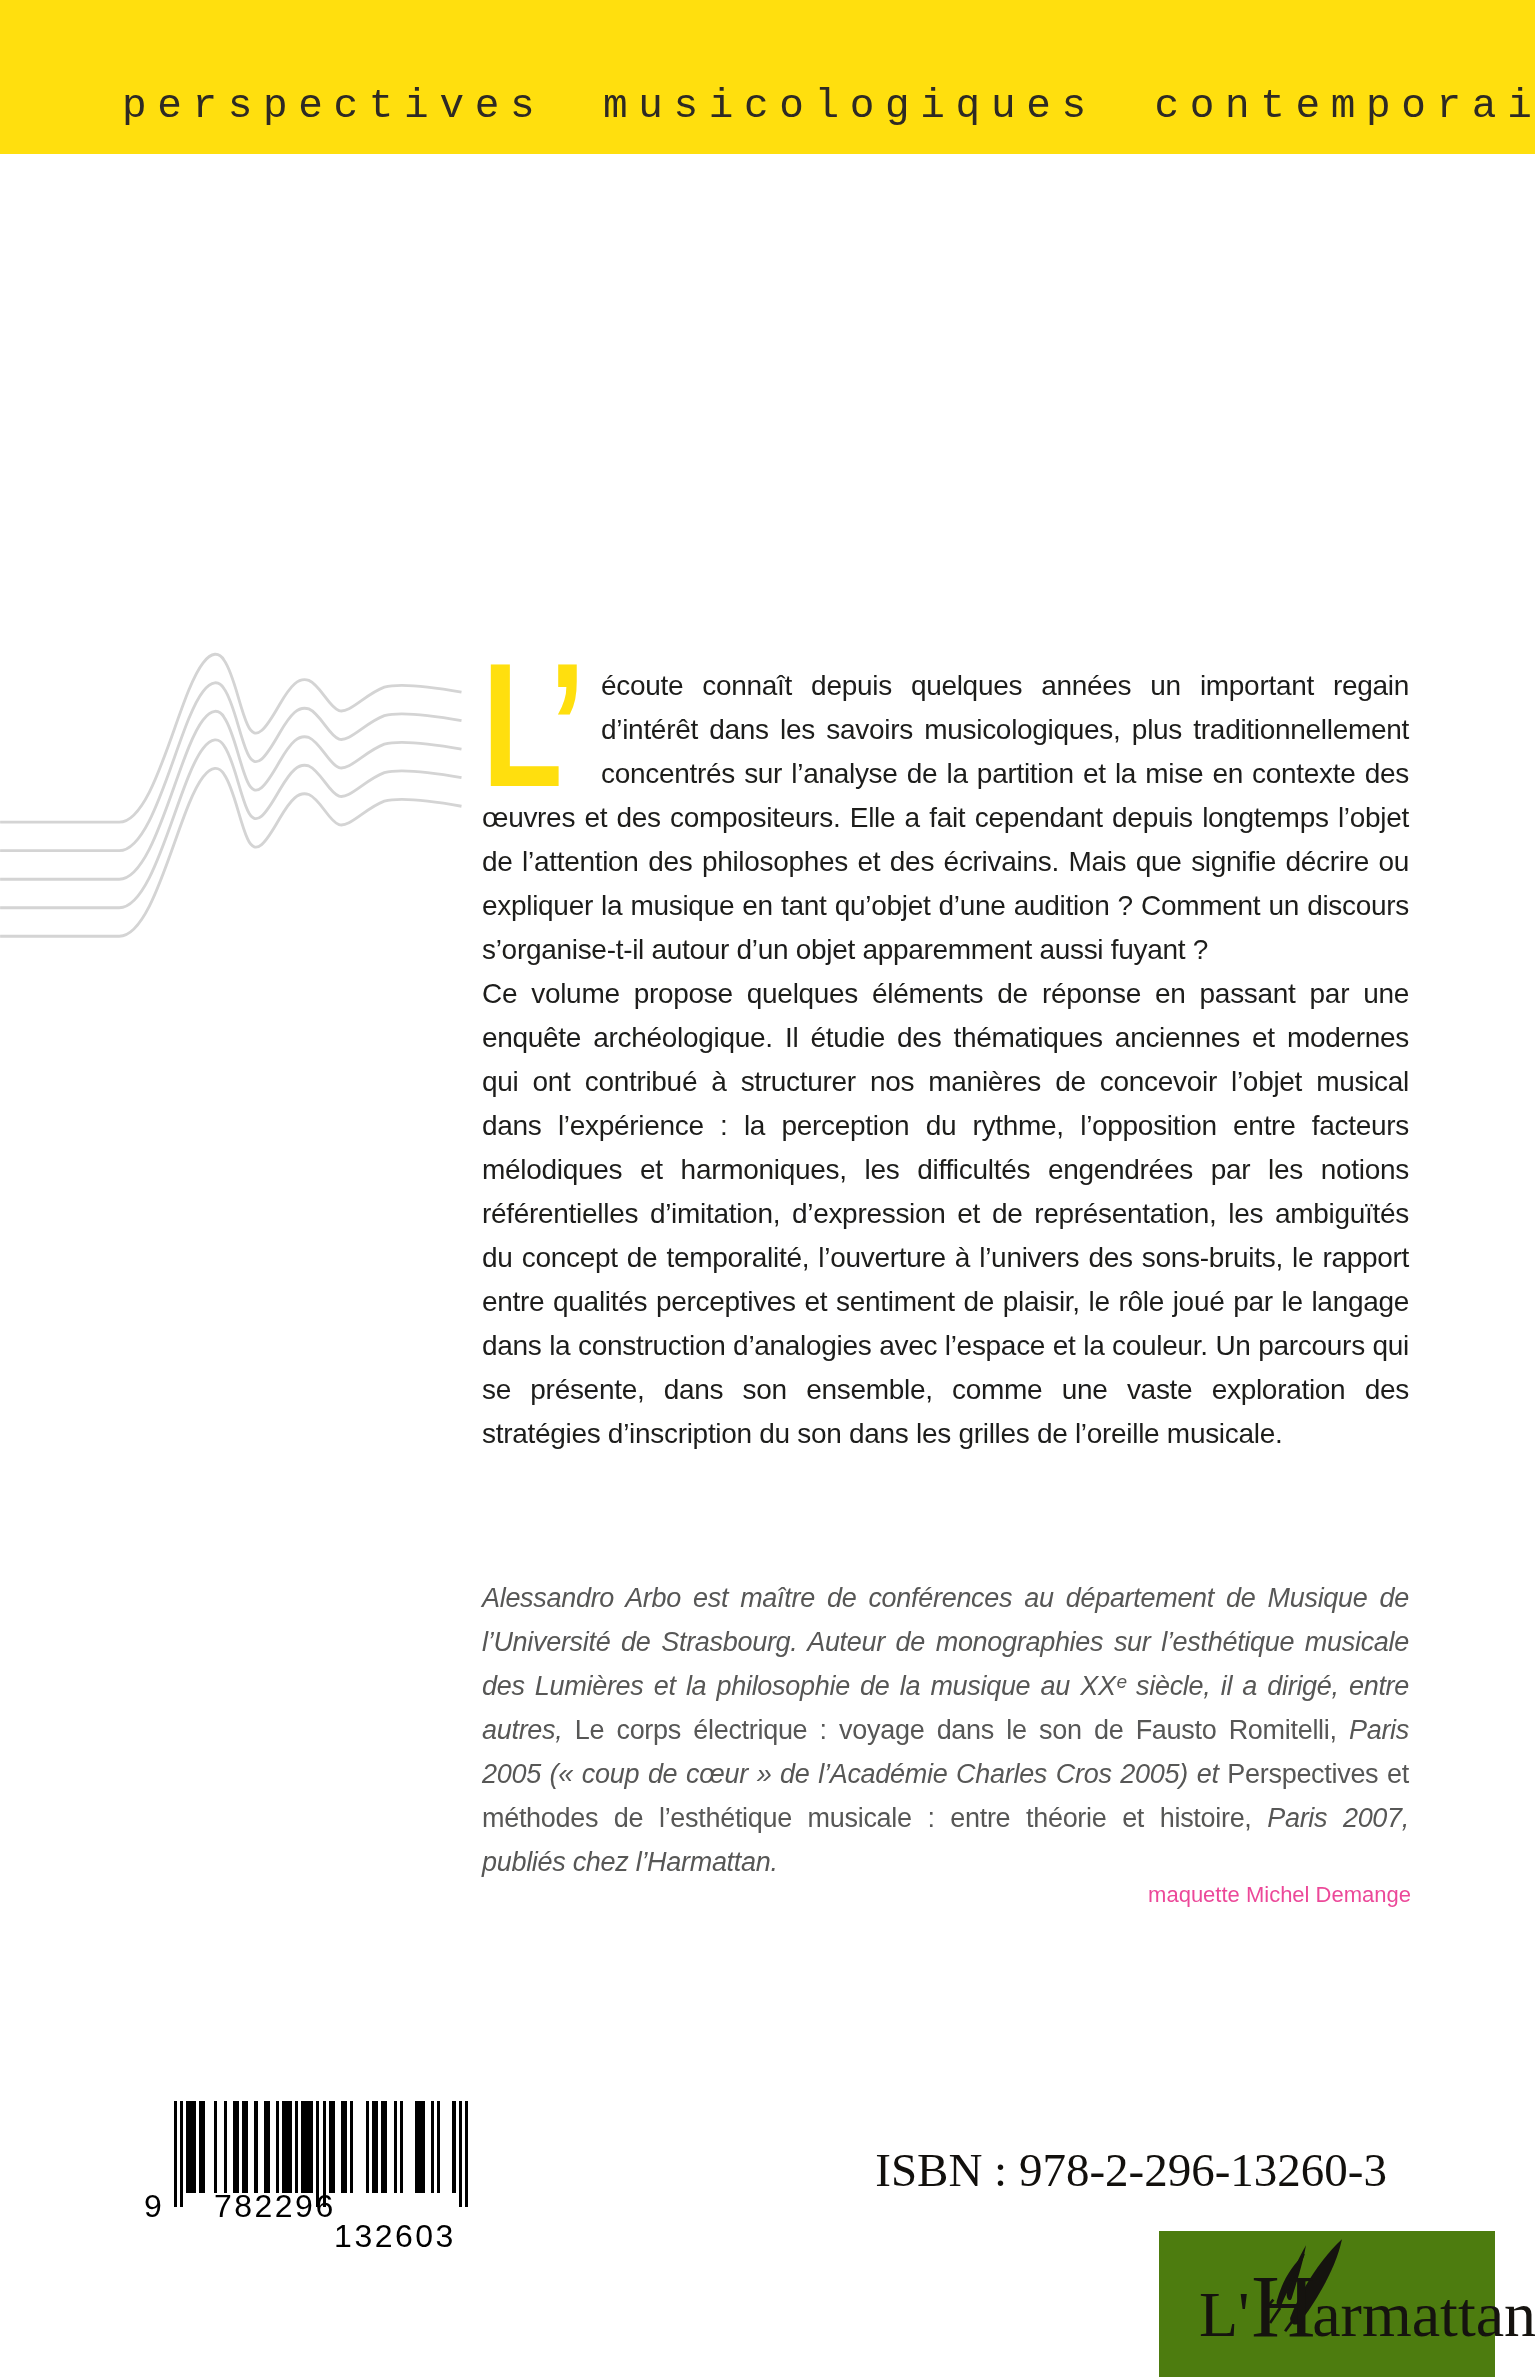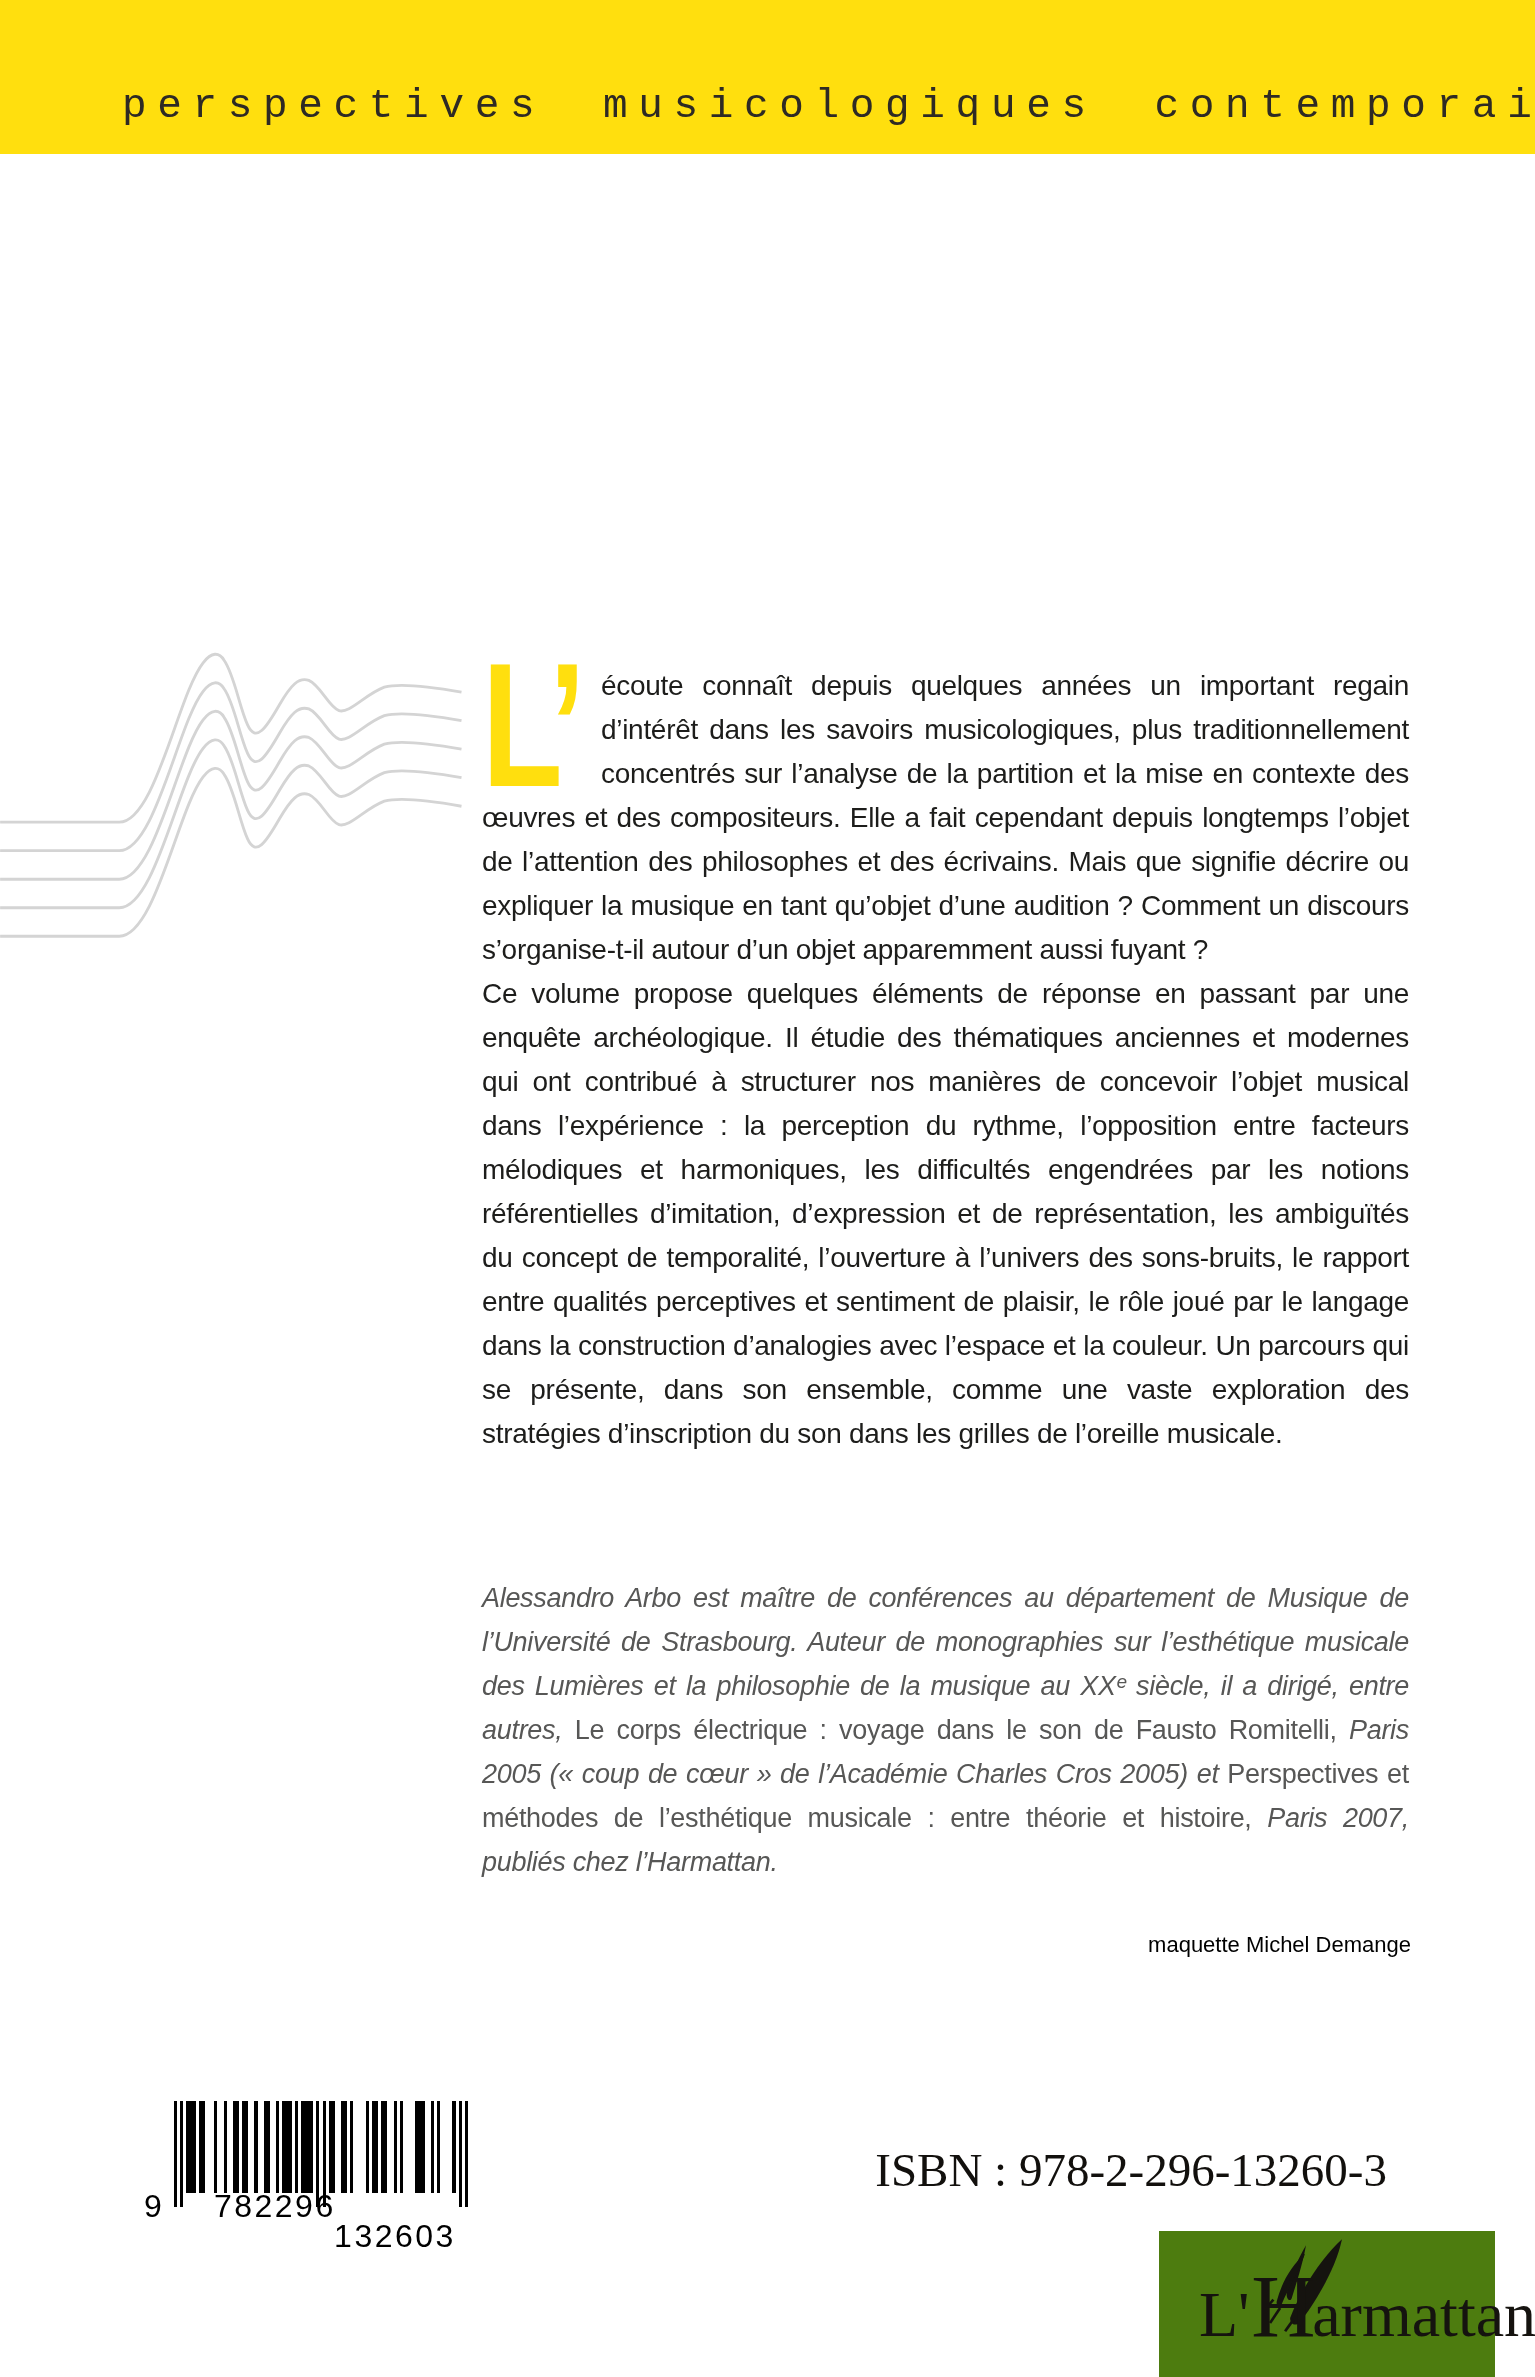--- a/index.html
+++ b/index.html
@@ -30,21 +30,21 @@
     transform:scaleX(0.75);transform-origin:left top;letter-spacing:-8.4px;
   }
   
   .bio{
     position:absolute;left:482px;top:1576px;width:927px;
     font-size:27px;line-height:44px;text-align:justify;letter-spacing:-0.3px;
     color:#575756;font-style:italic;
   }
   .bio .roman{font-style:normal;}
   
-  .credit{position:absolute;right:124px;top:1932px;font-size:22px;color:#000000;}
+  .credit{position:absolute;right:124px;top:1882px;font-size:22px;color:#ec4899;}
   
   .barcode{position:absolute;left:174px;top:2101px;width:295px;height:136px;}
   .bars{display:flex;align-items:flex-start;height:106px;}
   .module{width:3.1px;height:92px;flex:0 0 auto;}
   .module.on{background:#000;}
   .module.on.guard{height:106px;}
   .bc-digit{position:absolute;top:87px;font-size:32px;letter-spacing:2.5px;color:#000;}
   .bc-lead{left:-30px;letter-spacing:0;}
   .bc-g1{left:11.7px;width:126px;text-align:right;margin-left:24px;}
   .bc-g2{left:158px;width:126px;text-align:center;margin-top:30px;}

